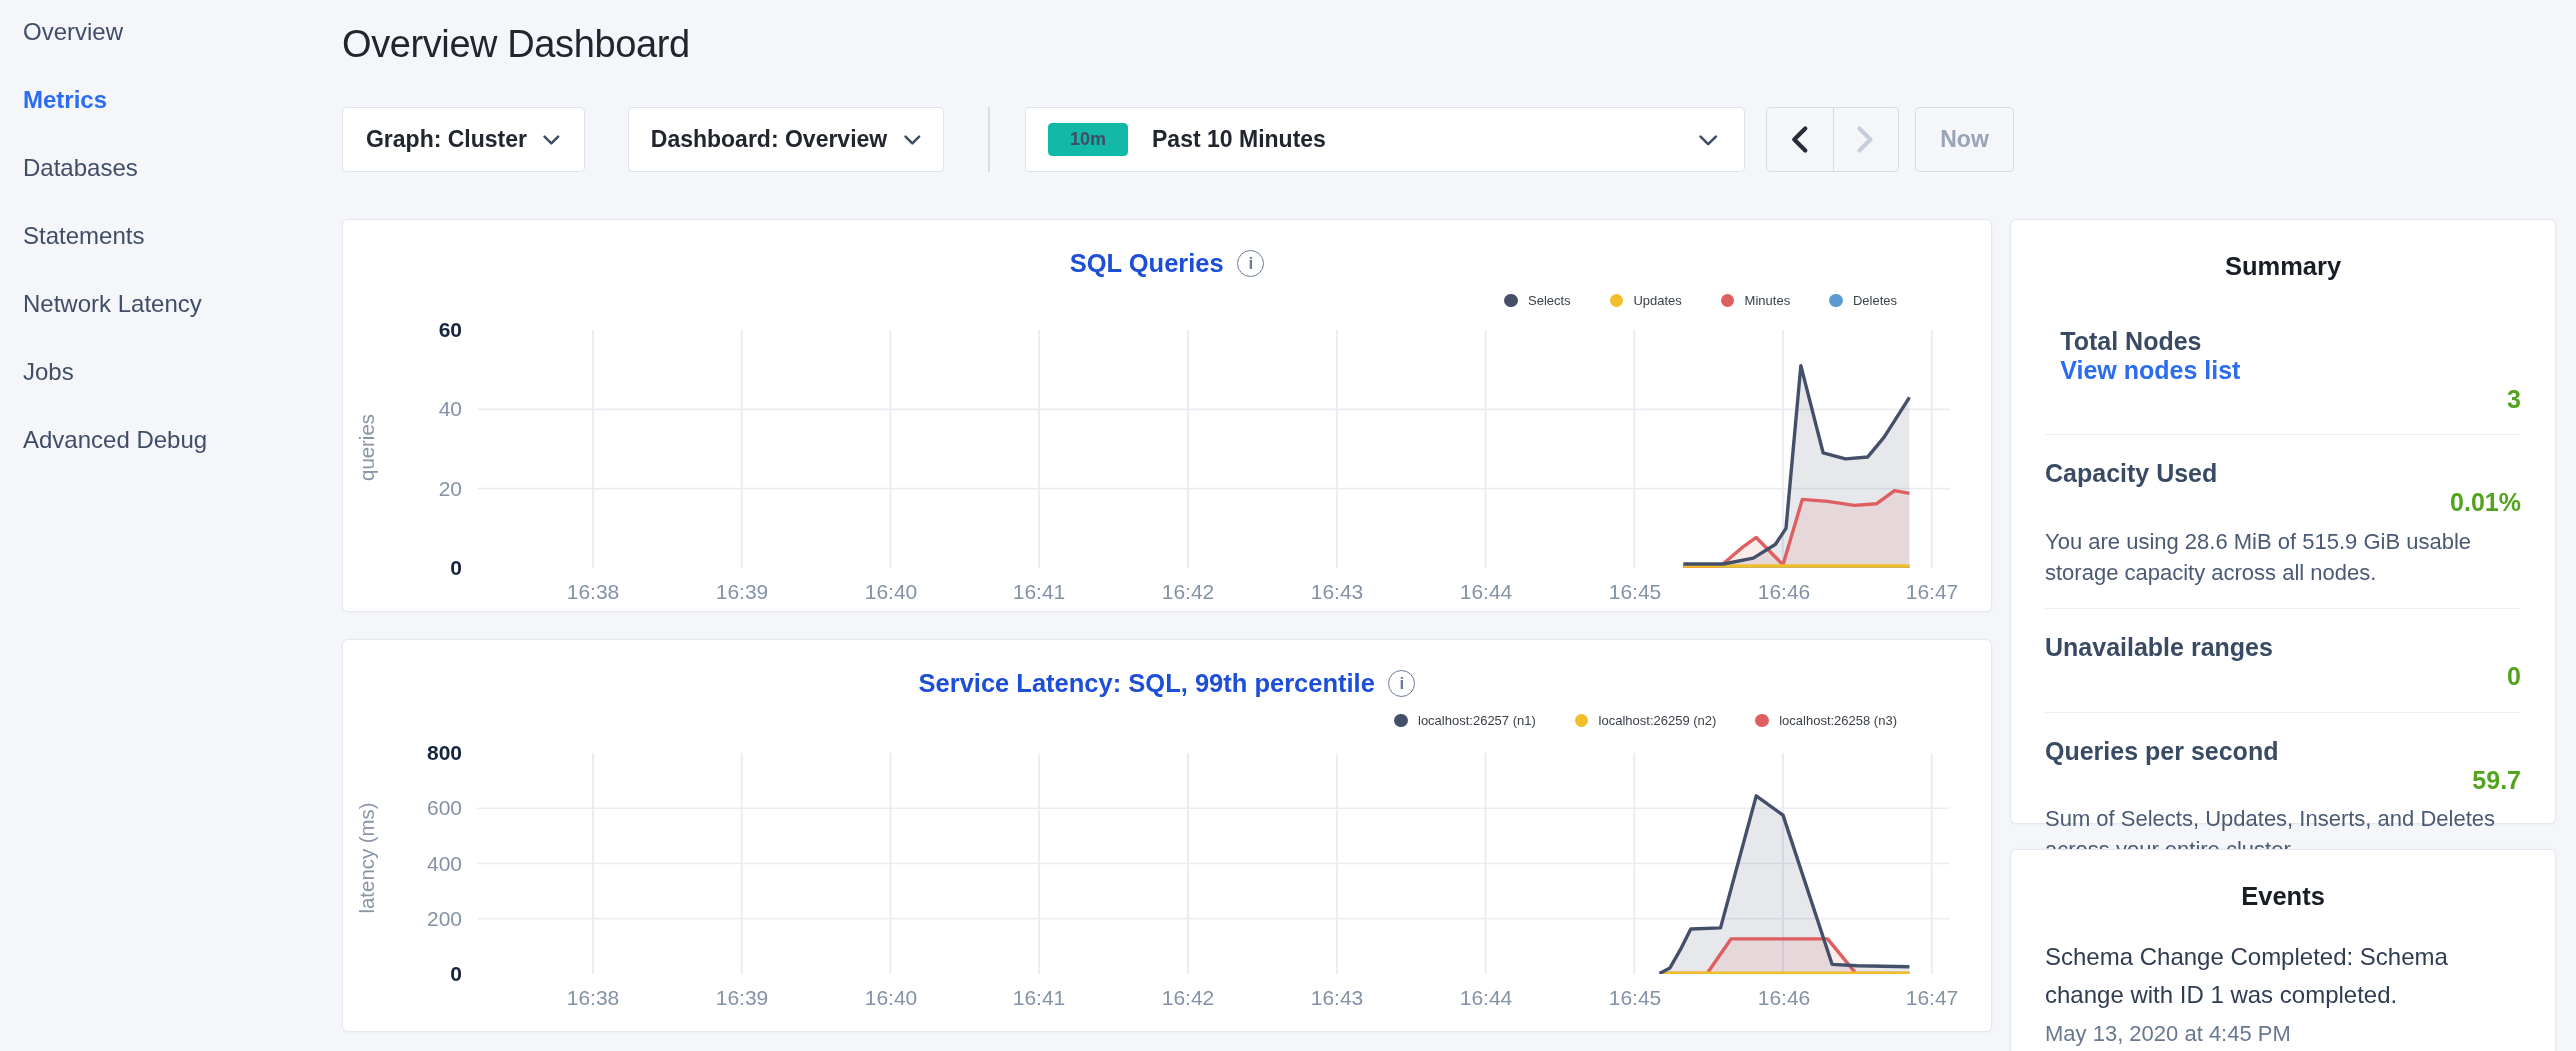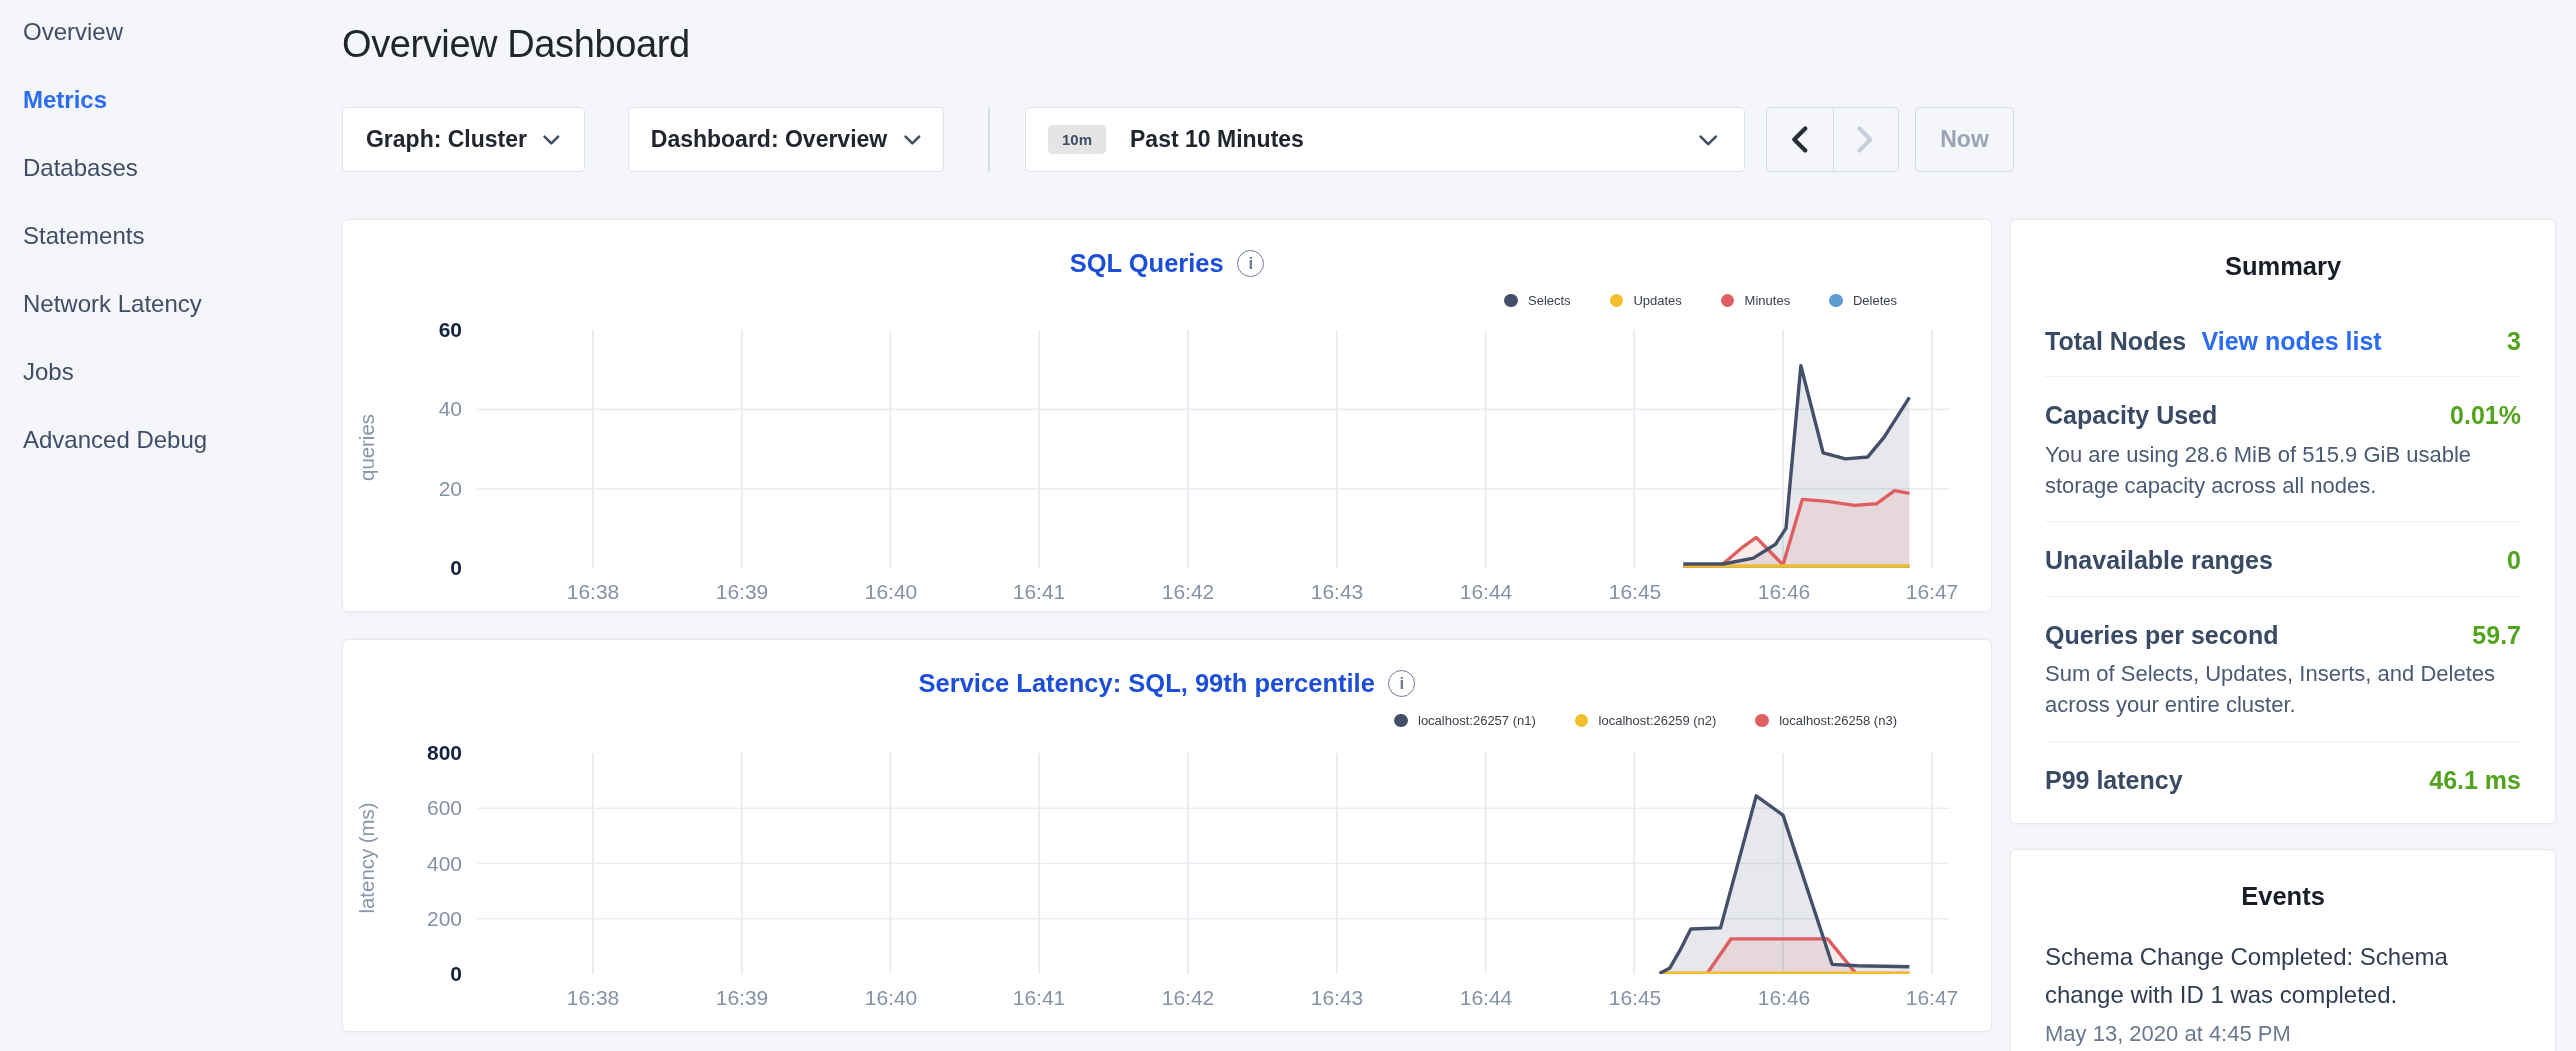--- a/index.html
+++ b/index.html
@@ -33,22 +33,22 @@
     font-size:23px; font-weight:700; color:#21262e; cursor:pointer;
   }
   .chev { width:18.7px; height:12px; display:inline-block; }
   .chev svg { display:block; }
   .v-div { position:absolute; left:988px; top:107px; width:1.7px; height:65px; background:#d8dee8; }
   .time-box {
     left:1025px; width:720px; background:#fff; border:1.7px solid #dde3ec; border-radius:4.3px;
     display:flex; align-items:center; cursor:pointer;
   }
   .time-badge {
-    margin-left:22px; background:#e5e5e5; border-radius:4.3px;
-    font-size:15px; font-weight:700; color:#3f4d66; padding:6px 14px;
+    margin-left:22px; background:#14b8a6; border-radius:4.3px;
+    font-size:18px; font-weight:700; color:#3f4d66; padding:6px 22px;
   }
   .time-label { margin-left:24px; font-size:23px; font-weight:700; color:#21262e; flex:1; }
   .time-chev { margin-right:27px; }
   .arrow-group {
     left:1766px; width:133px; border:1.7px solid #d5dbe5; border-radius:4.3px;
     display:flex;
   }
   .arrow-cell { width:50%; display:flex; align-items:center; justify-content:center; cursor:pointer; }
   .arrow-cell + .arrow-cell { border-left:1.7px solid #d5dbe5; }
   .now-btn {
@@ -91,21 +91,21 @@
     transform-origin:center; white-space:nowrap;
   }
   .tick { position:absolute; font-size:21px; color:#8392a7; }
   .tick.x { width:102px; text-align:center; }
   .tick.y { text-align:right; width:85px; }
   .tick.strong { color:#16253f; font-weight:700; }
 
   
   .panel-title { padding-top:32px; text-align:center; font-size:25.5px; font-weight:700; color:#181d26; }
   .s-body { padding:0 34px; }
-  .s-row { display:flex; align-items:baseline; margin-top:24px; }
+  .s-row { display:flex; align-items:baseline; margin-top:24px;flex-direction:column; }
   .s-row:first-of-type { margin-top:46px; }
   .s-label { font-size:25px; font-weight:700; color:#394a64; white-space:nowrap; }
   .s-link { font-size:25px; font-weight:600; color:#2b6cf0; margin-left:15.3px; cursor:pointer; white-space:nowrap; }
   .s-value { margin-left:auto; font-size:25px; font-weight:700; color:#52a31d; white-space:nowrap; }
   .s-desc { font-size:22px; color:#4a5a74; line-height:31px; margin-top:8.5px; }
   .s-div { border:none; border-top:1.7px solid #eceff4; margin-top:20.4px; }
 
   
   .e-body { padding:0 34px; }
   .e-text { margin-top:27px; font-size:24px; line-height:38px; color:#303c52; }

